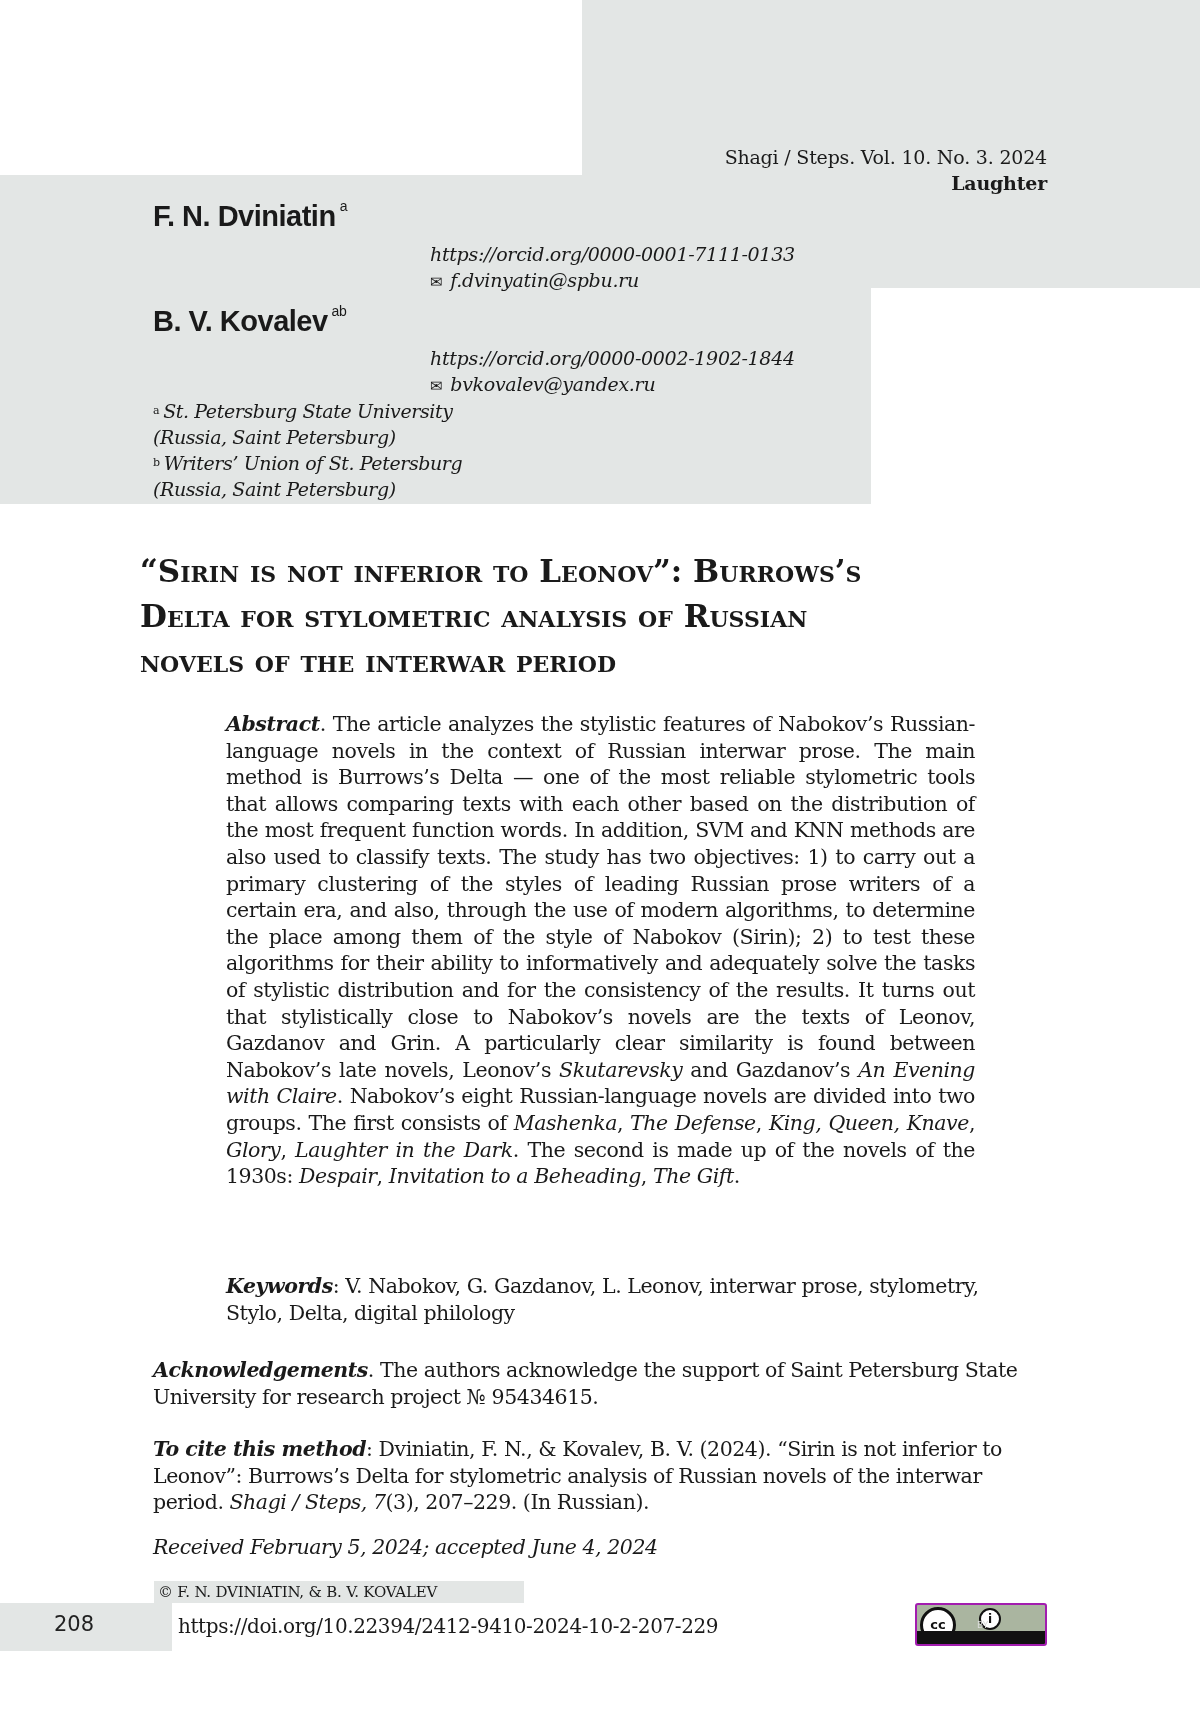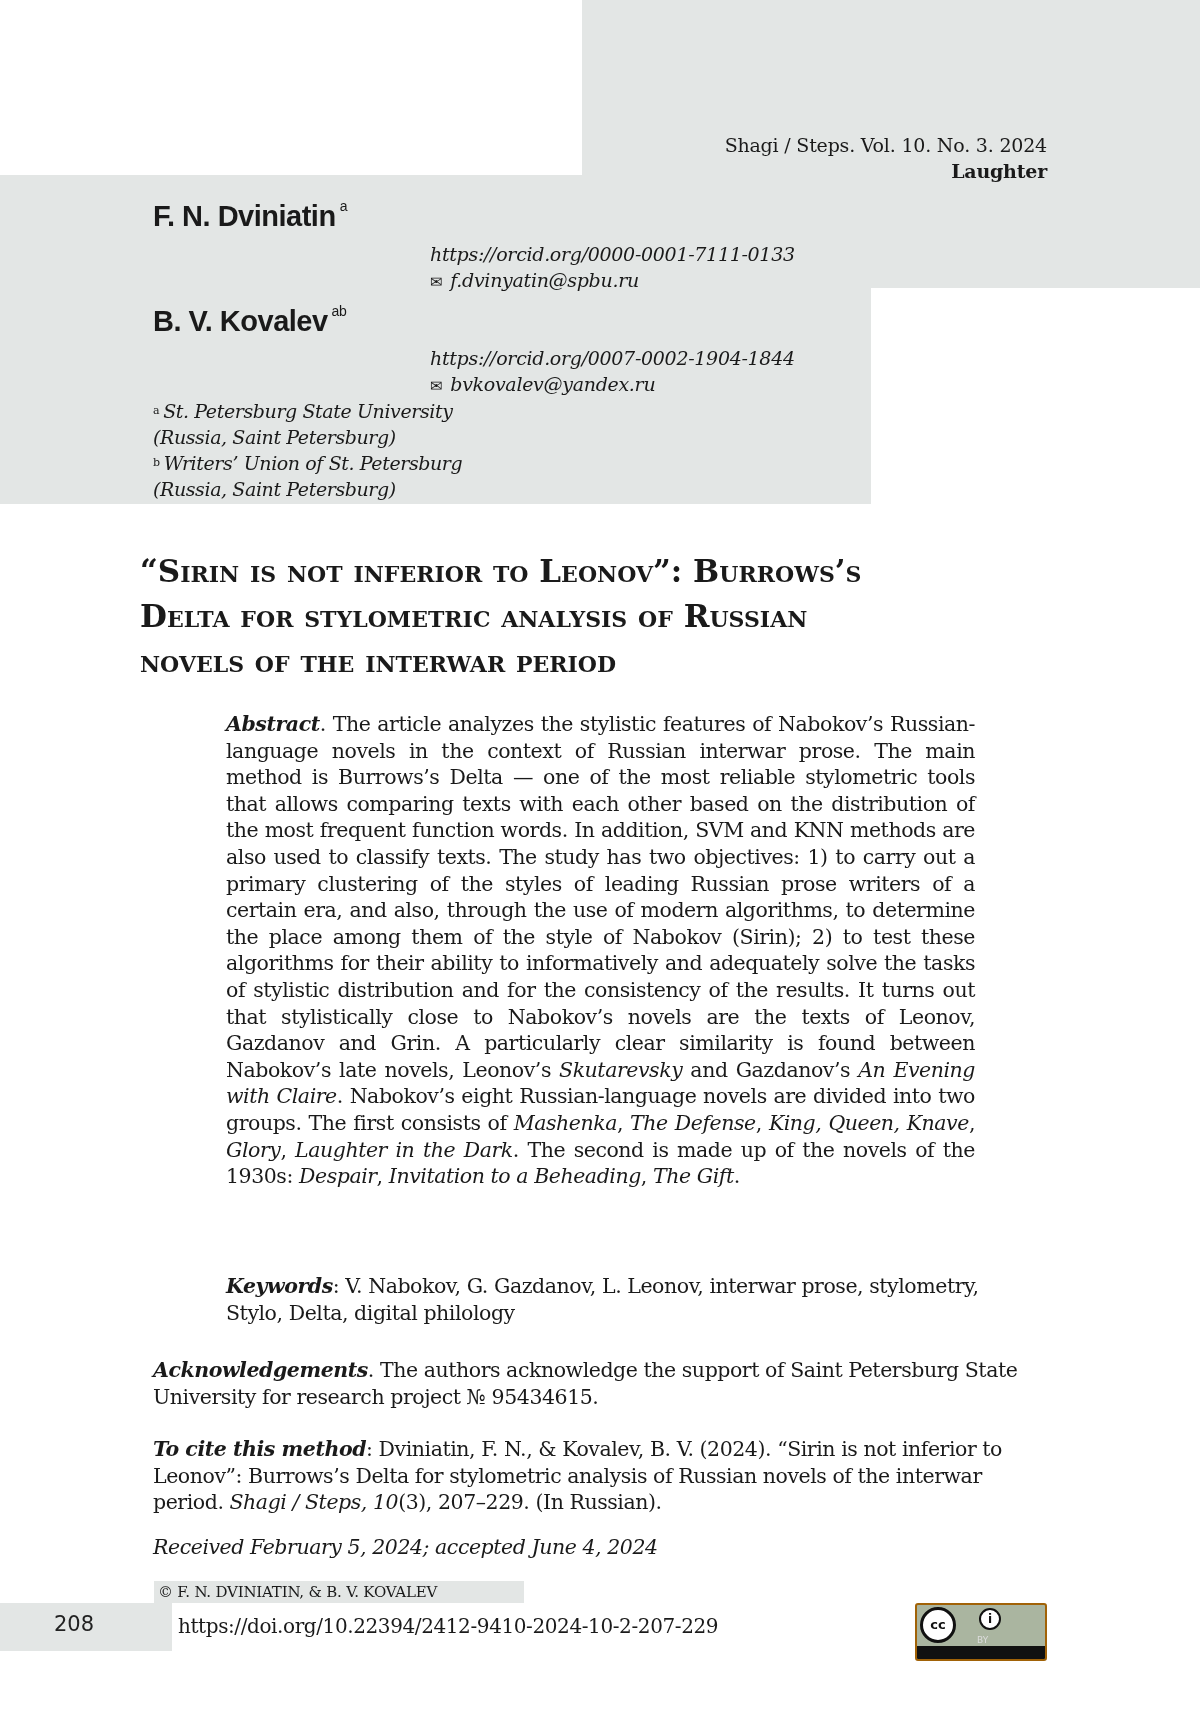--- a/index.html
+++ b/index.html
@@ -7,21 +7,21 @@
     width:1200px; height:1710px; position:relative; overflow:hidden;
     background:#ffffff; color:#1a1a1a;
     font-family:"DejaVu Serif", "Liberation Serif", serif;
   }
   .gray { background:#e3e6e5; position:absolute; }
   #block-right { left:582px; top:0; width:618px; height:288px; }
   #block-left { left:0; top:175px; width:871px; height:329px; }
 
   .abs { position:absolute; }
   .journal {
-    right:153px; top:132px; text-align:right;
+    right:153px; top:144px; text-align:right;
     font-family:"DejaVu Serif", serif; font-size:19px; line-height:26px;
     letter-spacing:-0.2px;
   }
   .journal .section { font-weight:bold; }
 
   .author-name {
     font-family:Liberation Sans, sans-serif; font-weight:bold; font-size:29px;
     left:153px; letter-spacing:-0.5px;
   }
   .author-name sup { font-size:14px; font-weight:normal; vertical-align:top; position:relative; top:-2px; margin-left:4px;}
@@ -66,22 +66,22 @@
   }
   #page-box { left:0; top:1603px; width:172px; height:48px; }
   .page-num {
     left:0; top:1612px; width:148px; text-align:center;
     font-family:"DejaVu Sans", sans-serif; font-size:21px; color:#222;
   }
   .doi {
     left:178px; top:1614px; font-size:20px; letter-spacing:-0.4px;
   }
   .cc-badge {
-    left:915px; top:1603px; width:132px; height:58px;
-    background:#aab5a0; border:2px solid #a16207; box-sizing:border-box; border-radius:3px;
+    left:915px; top:1603px; width:132px; height:43px;
+    background:#aab5a0; border:2px solid #a21caf; box-sizing:border-box; border-radius:3px;
     overflow:hidden;
   }
   .cc-badge .bar { position:absolute; left:0; right:0; bottom:0; height:13px; background:#111; }
   .cc-badge .by { position:absolute; left:60px; bottom:12px; font-family:"DejaVu Sans", sans-serif; font-size:9px; color:#ddd; line-height:13px; }
   .cc-badge .cc-circle {
     position:absolute; left:3px; top:2px; width:36px; height:36px; border-radius:50%;
     background:#fff; border:3px solid #111; box-sizing:border-box;
     font-family:"DejaVu Sans", sans-serif; font-weight:bold; font-size:13px; line-height:30px; text-align:center; color:#111;
   }
   .cc-badge .by-circle {
@@ -102,21 +102,21 @@
 </div>
 
 <div class="abs author-name" style="top:200px;"><span>F. N. Dviniatin</span><sup>a</sup></div>
 <div class="abs contact" style="top:241px;">
   <div>https://orcid.org/0000-0001-7111-0133</div>
   <div><span class="mail-icon">✉</span><span>f.dvinyatin@spbu.ru</span></div>
 </div>
 
 <div class="abs author-name" style="top:305px;"><span>B. V. Kovalev</span><sup>ab</sup></div>
 <div class="abs contact" style="top:345px;">
-  <div>https://orcid.org/0007-0002-1904-1844</div>
+  <div>https://orcid.org/0000-0002-1902-1844</div>
   <div><span class="mail-icon">✉</span><span>bvkovalev@yandex.ru</span></div>
 </div>
 
 <div class="abs affil">
   <div><sup>a</sup><span>St. Petersburg State University</span></div>
   <div>(Russia, Saint Petersburg)</div>
   <div><sup>b</sup><span>Writers’ Union of St. Petersburg</span></div>
   <div>(Russia, Saint Petersburg)</div>
 </div>
 
@@ -125,21 +125,21 @@
   <div>Delta for stylometric analysis of Russian</div>
   <div>novels of the interwar period</div>
 </div>
 
 <div class="abs abstract"><b class="lbl">Abstract</b><span>. The article analyzes the stylistic features of Nabokov’s Russian-language novels in the context of Russian interwar prose. The main method is Burrows’s Delta — one of the most reliable sty­lometric tools that allows comparing texts with each other based on the distribution of the most frequent function words. In addition, SVM and KNN methods are also used to classify texts. The study has two objectives: 1) to carry out a primary clustering of the styles of leading Russian prose writers of a certain era, and also, through the use of modern algorithms, to determine the place among them of the style of Nabokov (Sirin); 2) to test these algorithms for their ability to informatively and adequately solve the tasks of stylis­tic distribution and for the consistency of the results. It turns out that stylistically close to Nabokov’s novels are the texts of Leonov, Gazdanov and Grin. A particularly clear similarity is found be­tween Nabokov’s late novels, Leonov’s </span><i>Skutarevsky</i><span> and Gazdanov’s </span><i>An Evening with Claire</i><span>. Nabokov’s eight Russian-language nov­els are divided into two groups. The first consists of </span><i>Mashenka</i><span>, </span><i>The Defense</i><span>, </span><i>King, Queen, Knave</i><span>, </span><i>Glory</i><span>, </span><i>Laughter in the Dark</i><span>. The second is made up of the novels of the 1930s: </span><i>Despair</i><span>, </span><i>Invita­tion to a Beheading</i><span>, </span><i>The Gift</i><span>.</span></div>
 
 <div class="abs keywords"><b class="lbl">Keywords</b><span>: V. Nabokov, G. Gazdanov, L. Leonov, interwar prose, stylometry, Stylo, Delta, digital philology</span></div>
 
 <div class="abs para ack"><b class="lbl">Acknowledgements</b><span>. The authors acknowledge the support of Saint Petersburg State University for research project № 95434615.</span></div>
 
-<div class="abs para cite"><b class="lbl">To cite this method</b><span>: Dviniatin, F. N., &amp; Kovalev, B. V. (2024). “Sirin is not inferior to Leonov”: Burrows’s Delta for stylometric analysis of Russian novels of the interwar period. </span><i>Shagi / Steps, 10</i><span>(3), 207–229. (In Russian).</span></div>
+<div class="abs para cite"><b class="lbl">To cite this method</b><span>: Dviniatin, F. N., &amp; Kovalev, B. V. (2024). “Sirin is not inferior to Leonov”: Burrows’s Delta for stylometric analysis of Russian novels of the interwar period. </span><i>Shagi / Steps, 7</i><span>(3), 207–229. (In Russian).</span></div>
 
 <div class="abs para received">Received February 5, 2024; accepted June 4, 2024</div>
 
 <div class="gray" id="copyright-strip"></div>
 <div class="abs copyright">© F. N. DVINIATIN, &amp; B. V. KOVALEV</div>
 <div class="gray" id="page-box"></div>
 <div class="abs page-num">208</div>
 <div class="abs doi">https://doi.org/10.22394/2412-9410-2024-10-2-207-229</div>
 
 <div class="abs cc-badge">

